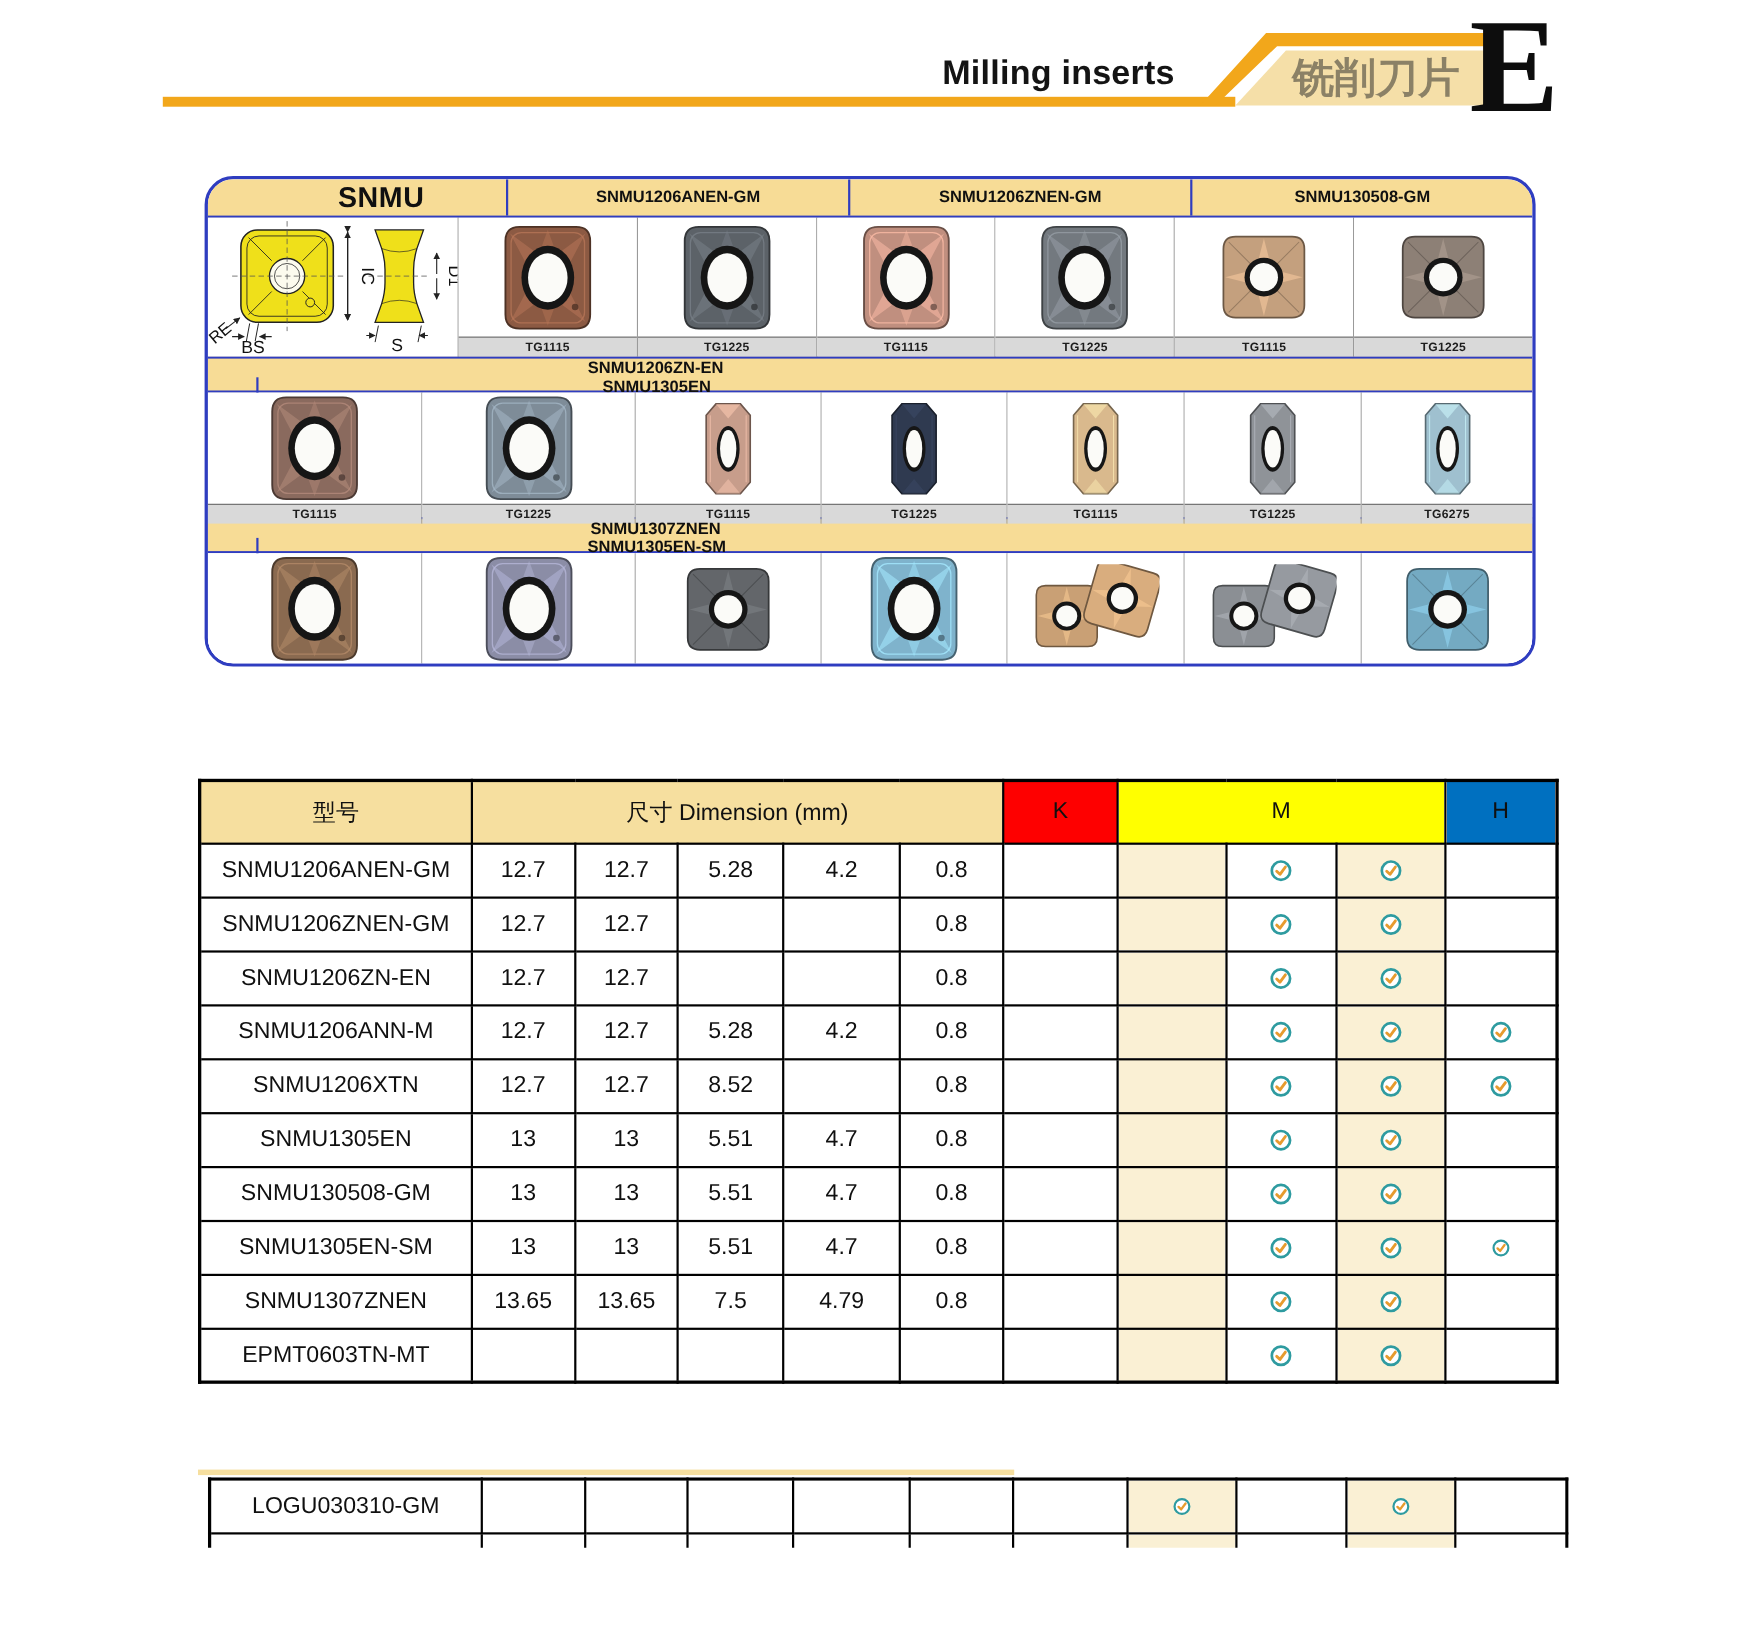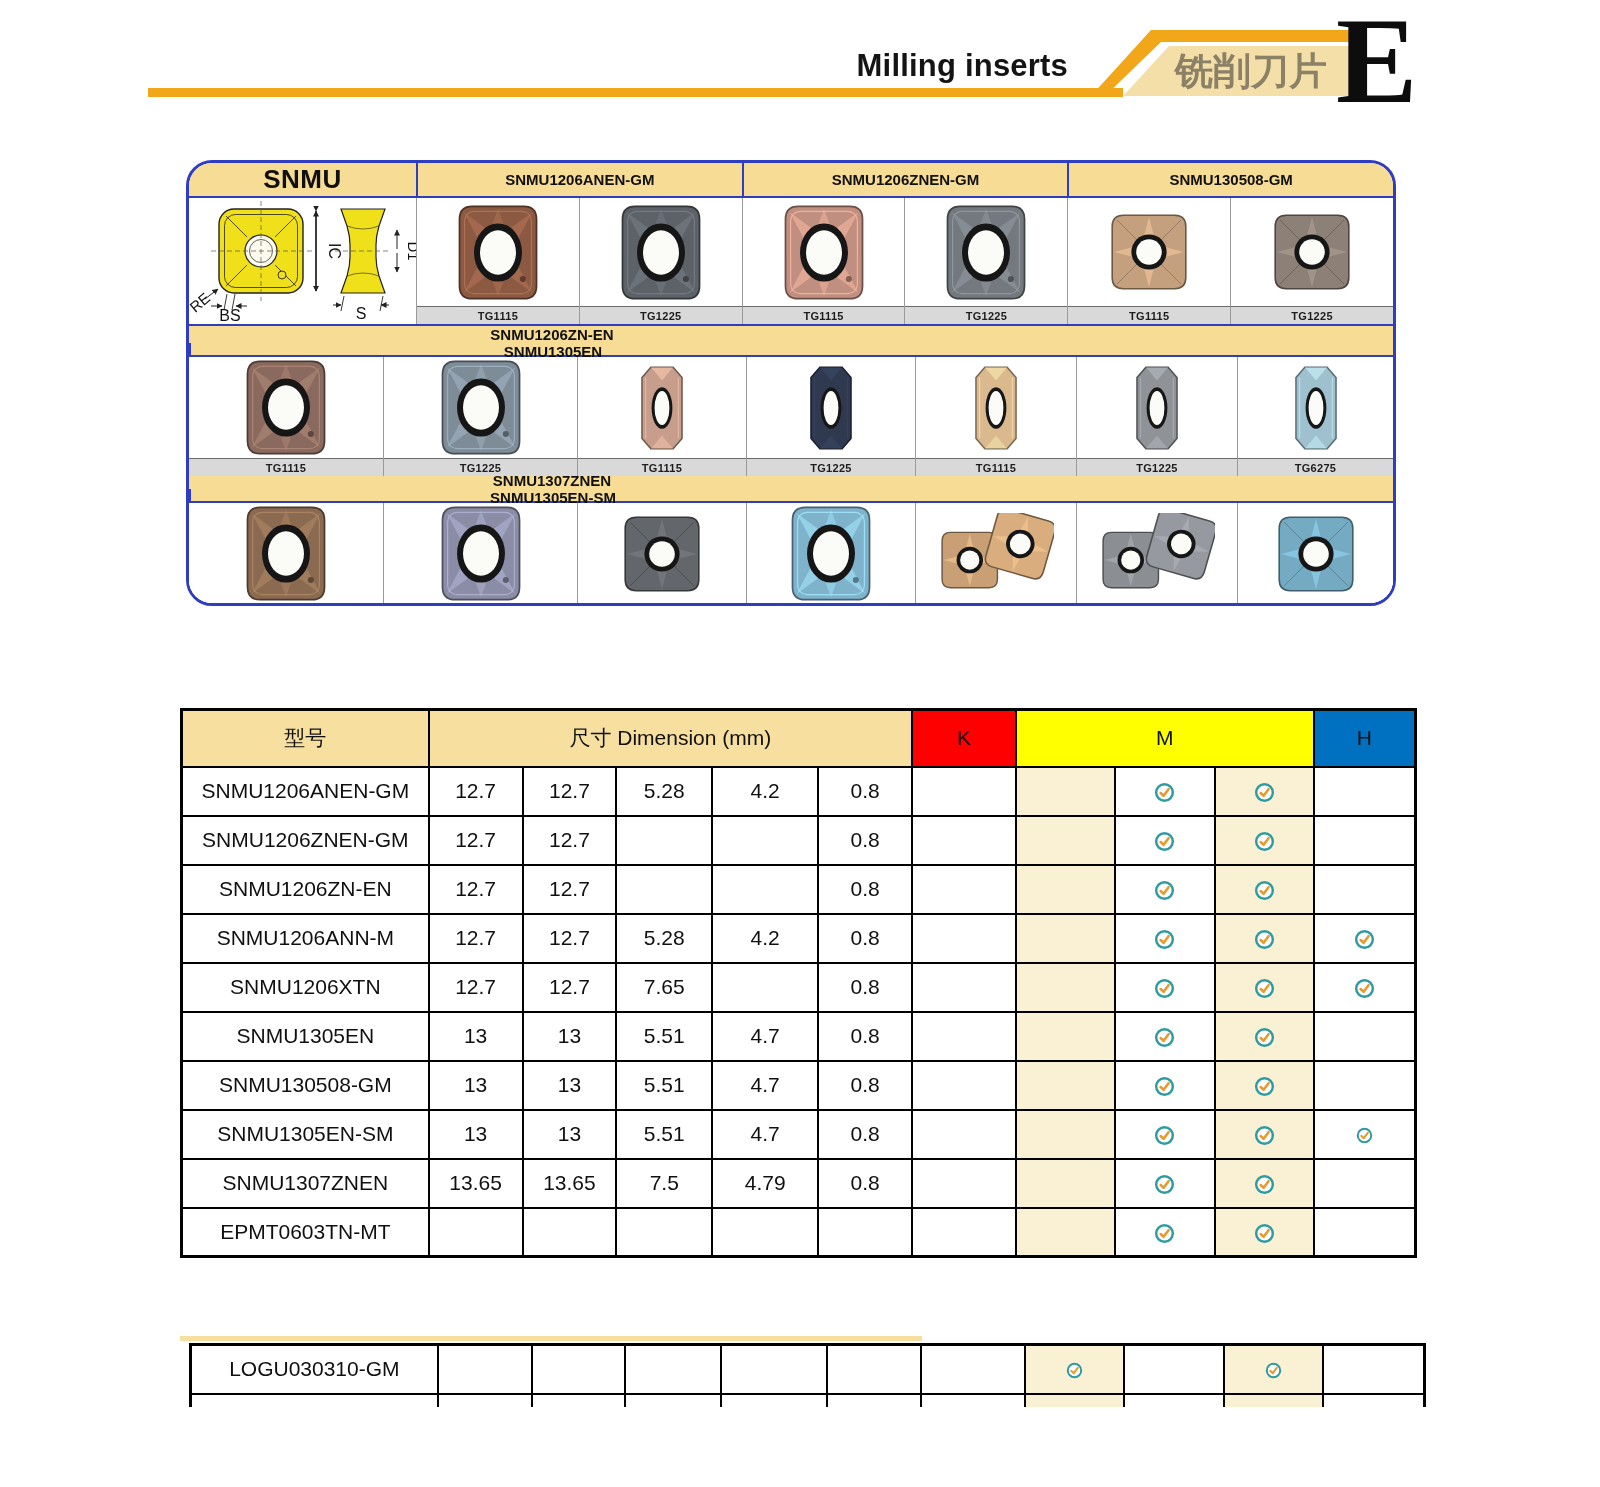--- a/index.html
+++ b/index.html
@@ -10,21 +10,21 @@
   .rule{position:absolute;left:148px;top:88px;width:975px;height:9px;background:var(--orange);}
   .title-en{position:absolute;left:700px;top:48px;width:368px;text-align:right;
             font-size:31px;font-weight:700;color:#141414;letter-spacing:.2px;}
   .logo-svg{position:absolute;left:1085px;top:10px;}
   .letterE{position:absolute;left:1336px;top:0px;font-family:"Liberation Serif","DejaVu Serif",serif;
            font-size:122px;font-weight:700;line-height:1;color:#0d0d0d;}
 
   
   .grid{position:absolute;left:186px;top:160px;width:1210px;height:446px;
         border:3px solid var(--gridblue);border-radius:26px;overflow:hidden;background:#fff;box-sizing:border-box;}
-  .band-head{display:grid;background:var(--bandtan);border-bottom:2px solid var(--gridblue);box-sizing:border-box;}
+  .band-head{display:grid;background:var(--bandtan);border-bottom:2px solid var(--gridblue);box-sizing:border-box;padding-left:44px;}
   .band-head + .band-body{box-sizing:border-box;}
   .bh1{height:35px;grid-template-columns:227px repeat(6,1fr);}
   .bh23{height:33px;grid-template-columns:388px 338px 1fr;border-top:2px solid var(--gridblue);}
   .hcell{display:flex;align-items:center;justify-content:center;font-weight:700;font-size:15px;color:#101010;
          border-left:2px solid var(--gridblue);height:100%;box-sizing:border-box;}
   .hcell:first-child{border-left:none;}
   .hcell.series{font-size:26px;letter-spacing:.5px;}
   .band-body{display:grid;background:#fff;}
   .bb1{height:126px;grid-template-columns:227px repeat(6,1fr);}
   .bb23{height:auto;grid-template-columns:194px 194px 169px 169px 161px 161px 1fr;}
@@ -519,21 +519,21 @@
   </svg></span></td>
             <td><span class="chk"><svg width="21" height="21" viewBox="0 0 24 24">
     <circle cx="12" cy="12" r="9.5" fill="#fff" stroke="#2E9BA0" stroke-width="2.8"></circle>
     <path d="M7.6 12.6 L11 15.8 L16.6 8.2" fill="none" stroke="#E79B2E" stroke-width="3" stroke-linecap="round" stroke-linejoin="round"></path>
   </svg></span></td>
           </tr>
           <tr class="body-r">
             <td class="model">SNMU1206XTN</td>
             <td>12.7</td>
             <td>12.7</td>
-            <td>7.65</td>
+            <td>8.52</td>
             <td></td>
             <td>0.8</td>
             <td></td>
             <td class="cream"></td>
             <td><span class="chk"><svg width="21" height="21" viewBox="0 0 24 24">
     <circle cx="12" cy="12" r="9.5" fill="#fff" stroke="#2E9BA0" stroke-width="2.8"></circle>
     <path d="M7.6 12.6 L11 15.8 L16.6 8.2" fill="none" stroke="#E79B2E" stroke-width="3" stroke-linecap="round" stroke-linejoin="round"></path>
   </svg></span></td>
             <td class="cream"><span class="chk"><svg width="21" height="21" viewBox="0 0 24 24">
     <circle cx="12" cy="12" r="9.5" fill="#fff" stroke="#2E9BA0" stroke-width="2.8"></circle>

